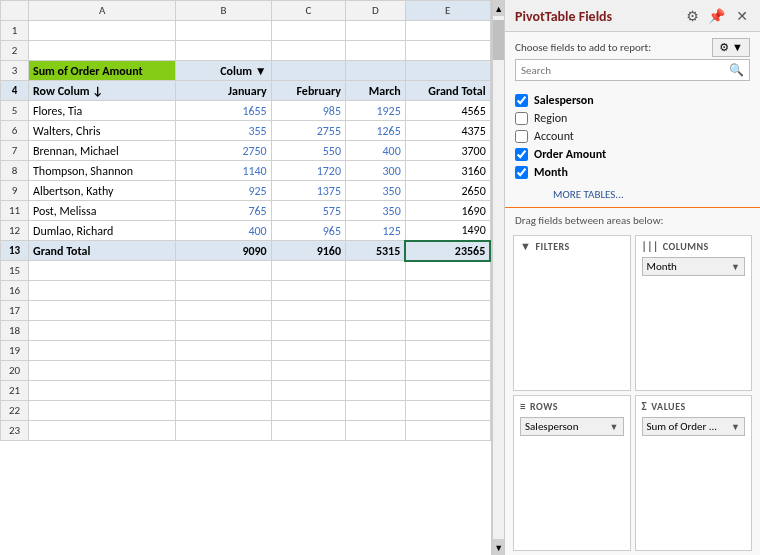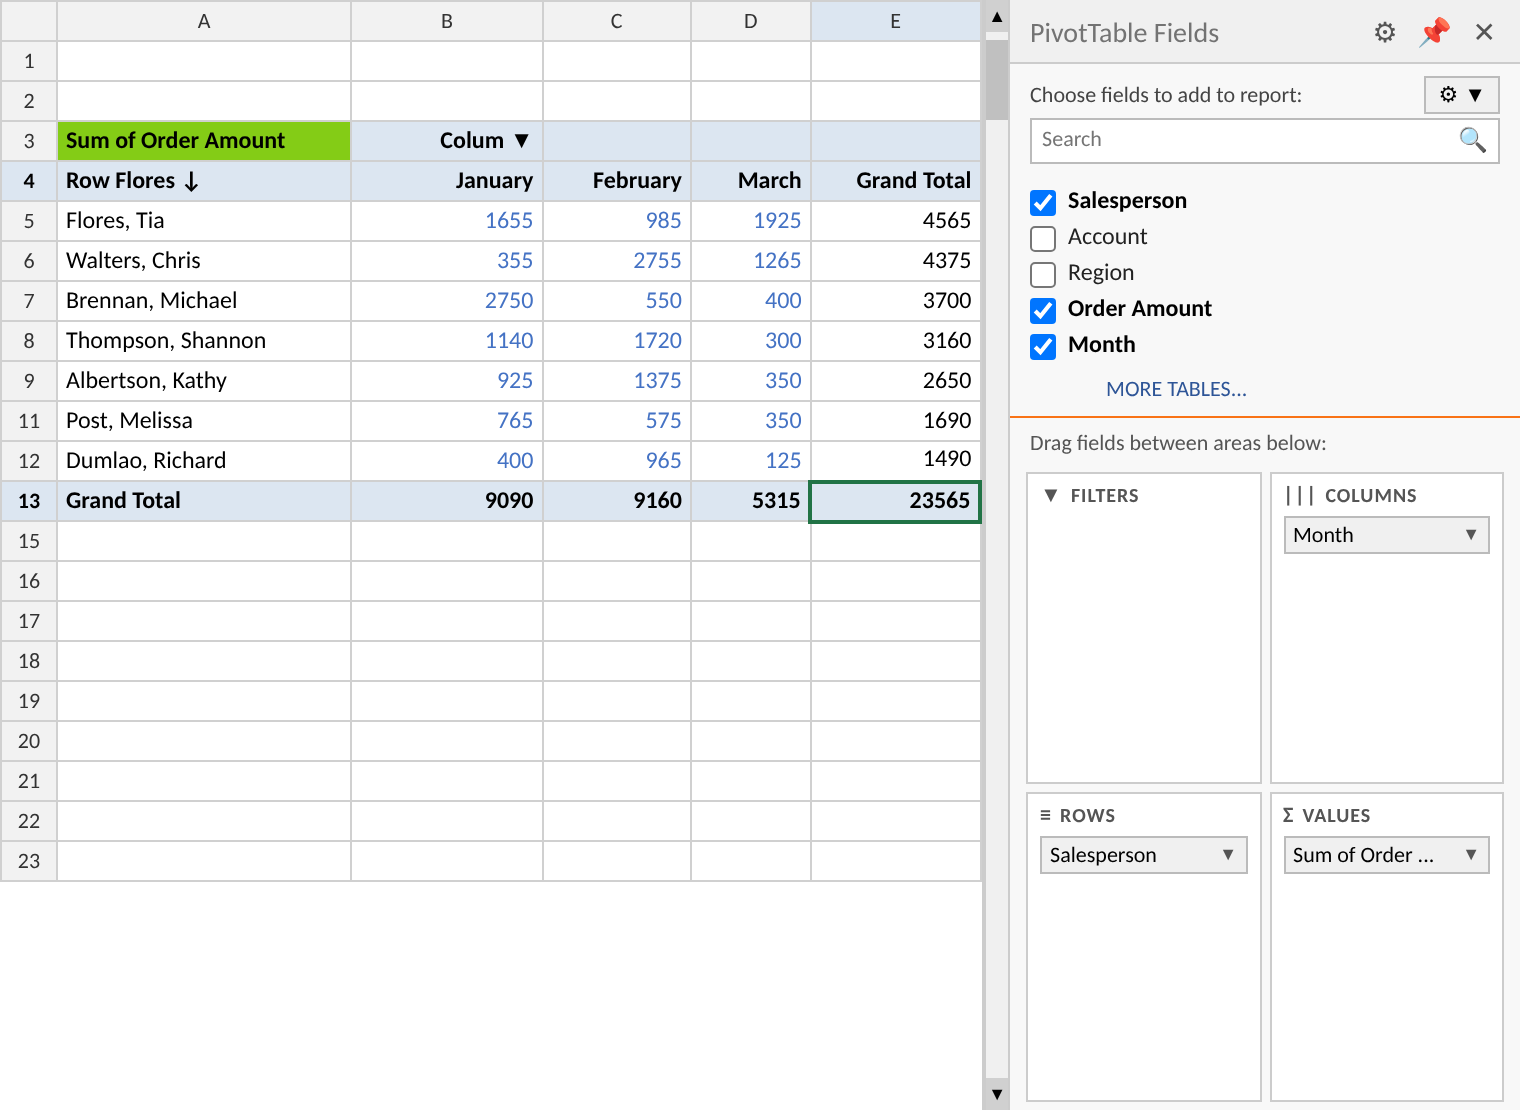--- a/index.html
+++ b/index.html
@@ -107,34 +107,34 @@
       background: #f0f0f0;
       padding: 8px 10px 6px 10px;
       display: flex;
       justify-content: space-between;
       align-items: center;
       border-bottom: 1px solid #ccc;
     }
 
     .pivot-header-title {
       font-size: 14px;
-      font-weight: normal;
-      color: #737373;
+      font-weight: bold;
+      color: #7f1d1d;
     }
 
     .pivot-header-icons {
       display: flex;
       gap: 6px;
       align-items: center;
     }
 
     .pivot-search-box {
       margin: 0 10px 6px 10px;
       display: flex;
-      align-items: flex-start;
+      align-items: center;
       border: 1px solid #bbb;
       background: #fff;
     }
 
     .pivot-search-box input {
       flex: 1;
       border: none;
       outline: none;
       font-size: 11px;
       padding: 3px 5px;
@@ -289,21 +289,21 @@
           <td class="row-num">3</td>
           <td class="data-cell" style="background:#84cc16; font-weight:bold;">Sum of Order Amount</td>
           <td class="data-cell" style="background:#dce6f1; font-weight:bold;padding-left:44px;">Colum ▼</td>
           <td class="data-cell" style="background:#dce6f1;"></td>
           <td class="data-cell" style="background:#dce6f1;"></td>
           <td class="data-cell" style="background:#dce6f1;"></td>
         </tr>
 
         <tr class="header-row">
           <td class="row-num">4</td>
-          <td>Row Flores ↓</td>
+          <td>Row Colum ↓</td>
           <td class="num-cell">January</td>
           <td class="num-cell">February</td>
           <td class="num-cell">March</td>
           <td class="num-cell">Grand Total</td>
         </tr>
 
         <tr>
           <td class="row-num">5</td>
           <td class="data-cell">Flores, Tia</td>
           <td class="num-cell blue-text">1655</td>
@@ -487,26 +487,26 @@
 
   <div class="field-list">
 
     <div class="field-item">
       <input type="checkbox" checked="" style="">
       <span class="field-checked">Salesperson</span>
     </div>
 
     <div class="field-item">
       <input type="checkbox" style="">
-      <span>Account</span>
+      <span>Region</span>
     </div>
 
     <div class="field-item">
       <input type="checkbox" style="">
-      <span>Region</span>
+      <span>Account</span>
     </div>
 
     <div class="field-item">
       <input type="checkbox" checked="" style="">
       <span class="field-checked">Order Amount</span>
     </div>
 
     <div class="field-item">
       <input type="checkbox" checked="" style="">
       <span class="field-checked">Month</span>

